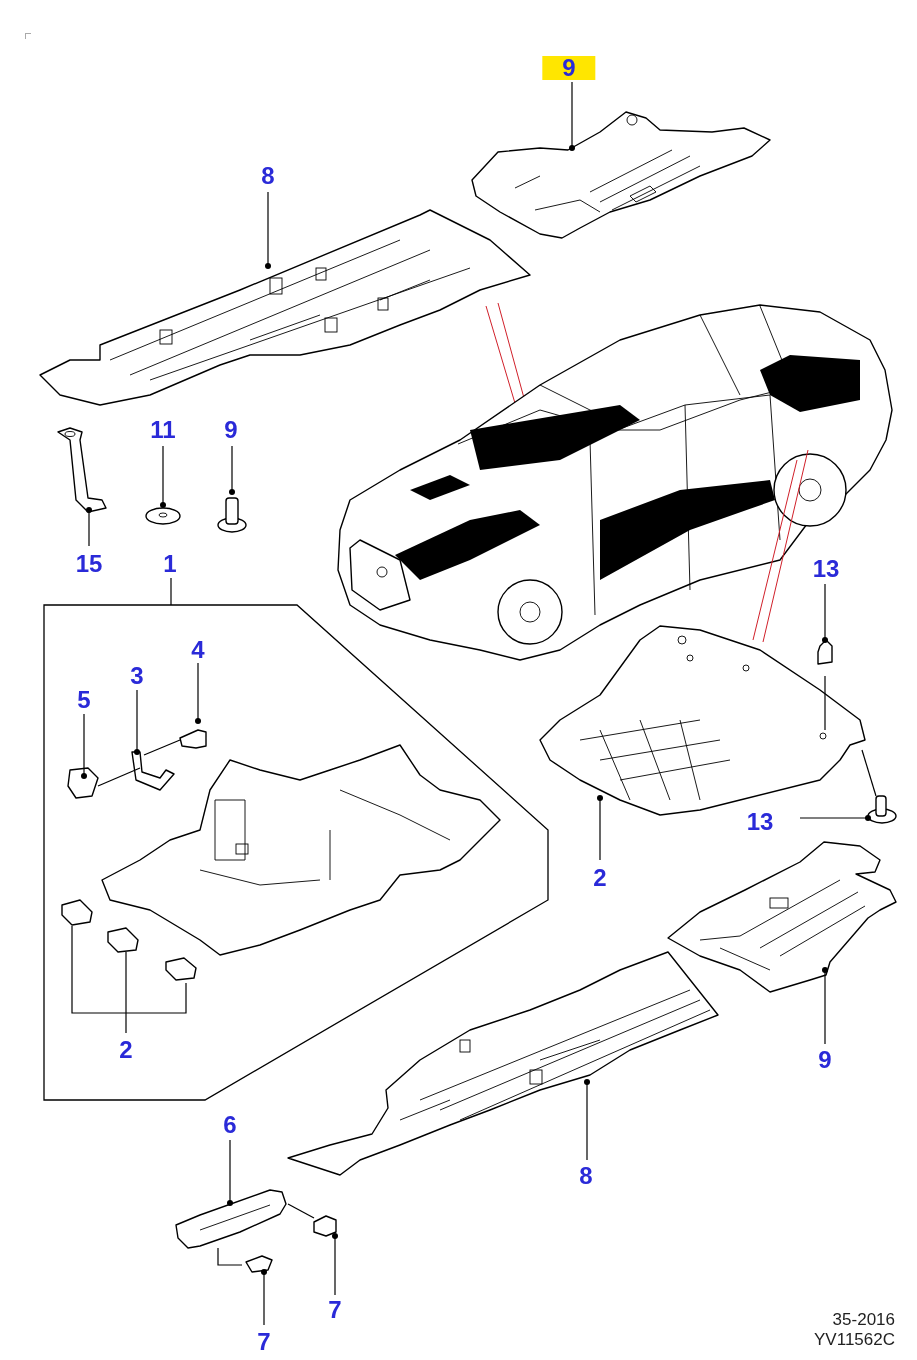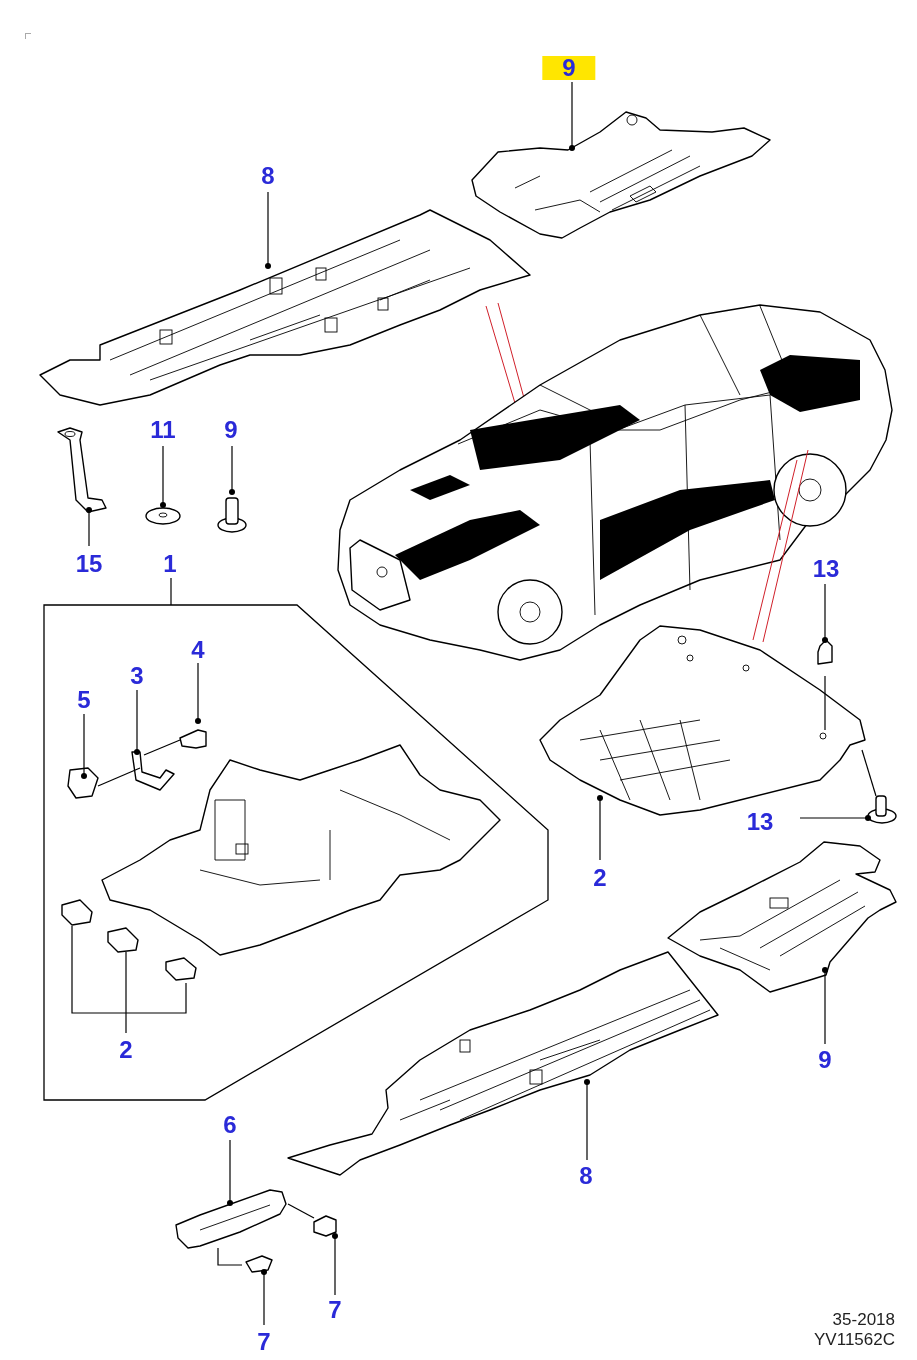--- a/index.html
+++ b/index.html
@@ -199,15 +199,15 @@
 <div class="callout" style="left:826px; top:557px;">13</div>
 <div class="callout" style="left:600px; top:866px;">2</div>
 <div class="callout" style="left:760px; top:810px;">13</div>
 <div class="callout" style="left:825px; top:1048px;">9</div>
 <div class="callout" style="left:586px; top:1164px;">8</div>
 <div class="callout" style="left:230px; top:1113px;">6</div>
 <div class="callout" style="left:264px; top:1330px;">7</div>
 <div class="callout" style="left:335px; top:1298px;">7</div>
 
 <div class="ref" style="top:1310px;">
-  <div>35-2018</div>
+  <div>35-2016</div>
   <div>YV11562C</div>
 </div>
 
 </body></html>

